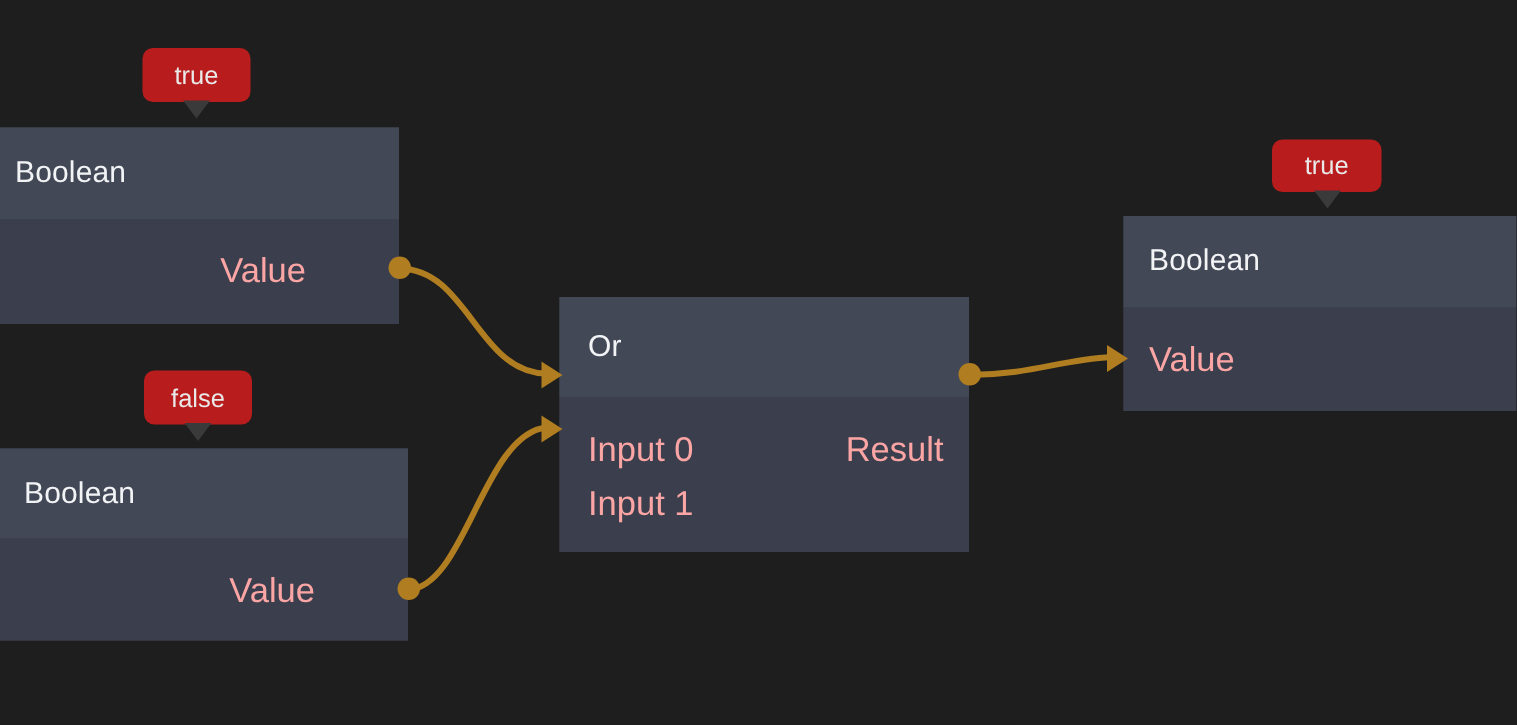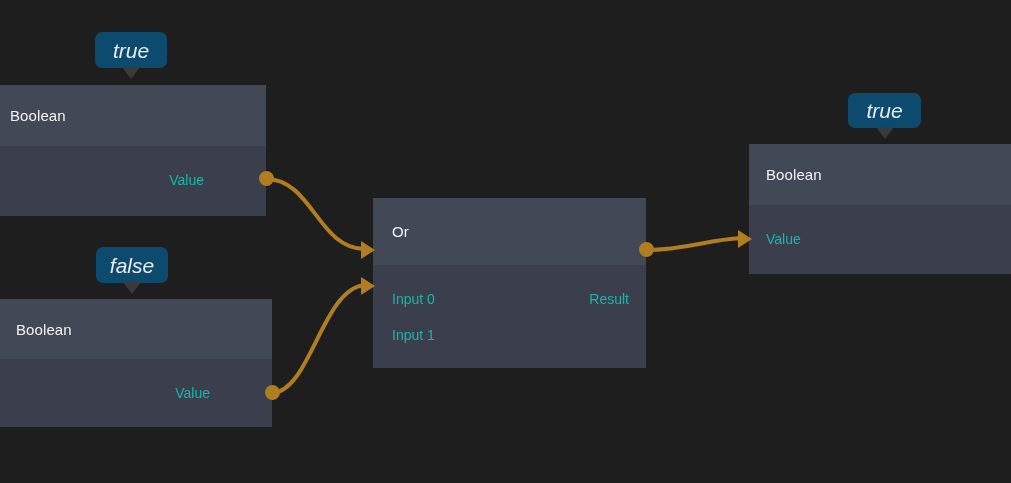--- a/index.html
+++ b/index.html
@@ -40,43 +40,43 @@
     color: #e9eaec;
     overflow: visible;
   }
   .node-header {
     background: #434857;
     display: flex;
     align-items: center;
     box-sizing: border-box;
   }
   .node-title {
-    font-size: 15px;
+    font-size: 20px;
     font-weight: 400;
     color: #f2f3f5;
     letter-spacing: 0.1px;
     white-space: nowrap;
   }
   .node-body {
     position: relative;
     background: #3b3f4d;
     box-sizing: border-box;
   }
 
   
   .port-row {
     position: absolute;
     display: flex;
     align-items: center;
     height: 22px;
     white-space: nowrap;
   }
   .port-label {
-    font-size: 14px;
-    color: #14b8a6;
+    font-size: 23px;
+    color: #fca5a5;
     line-height: 22px;
   }
 
   
   .port-dot {
     position: absolute;
     width: 15px;
     height: 15px;
     border-radius: 50%;
     background: #b07d20;
@@ -86,30 +86,29 @@
     width: 0;
     height: 0;
     border-top: 9px solid transparent;
     border-bottom: 9px solid transparent;
     border-left: 14px solid #b07d20;
   }
 
   
   .tooltip {
     position: absolute;
-    background: #0c4a6e;
+    background: #b91c1c;
     border-radius: 7px;
     color: #e9e9e9;
-    font-size: 21px;
+    font-size: 17px;
     line-height: 1;
     display: flex;
     align-items: center;
     justify-content: center;
     box-sizing: border-box;
-    font-style: italic;
   }
   .tooltip-tail {
     position: absolute;
     left: 50%;
     bottom: -11px;
     margin-left: -9px;
     width: 0;
     height: 0;
     border-left: 9px solid transparent;
     border-right: 9px solid transparent;

